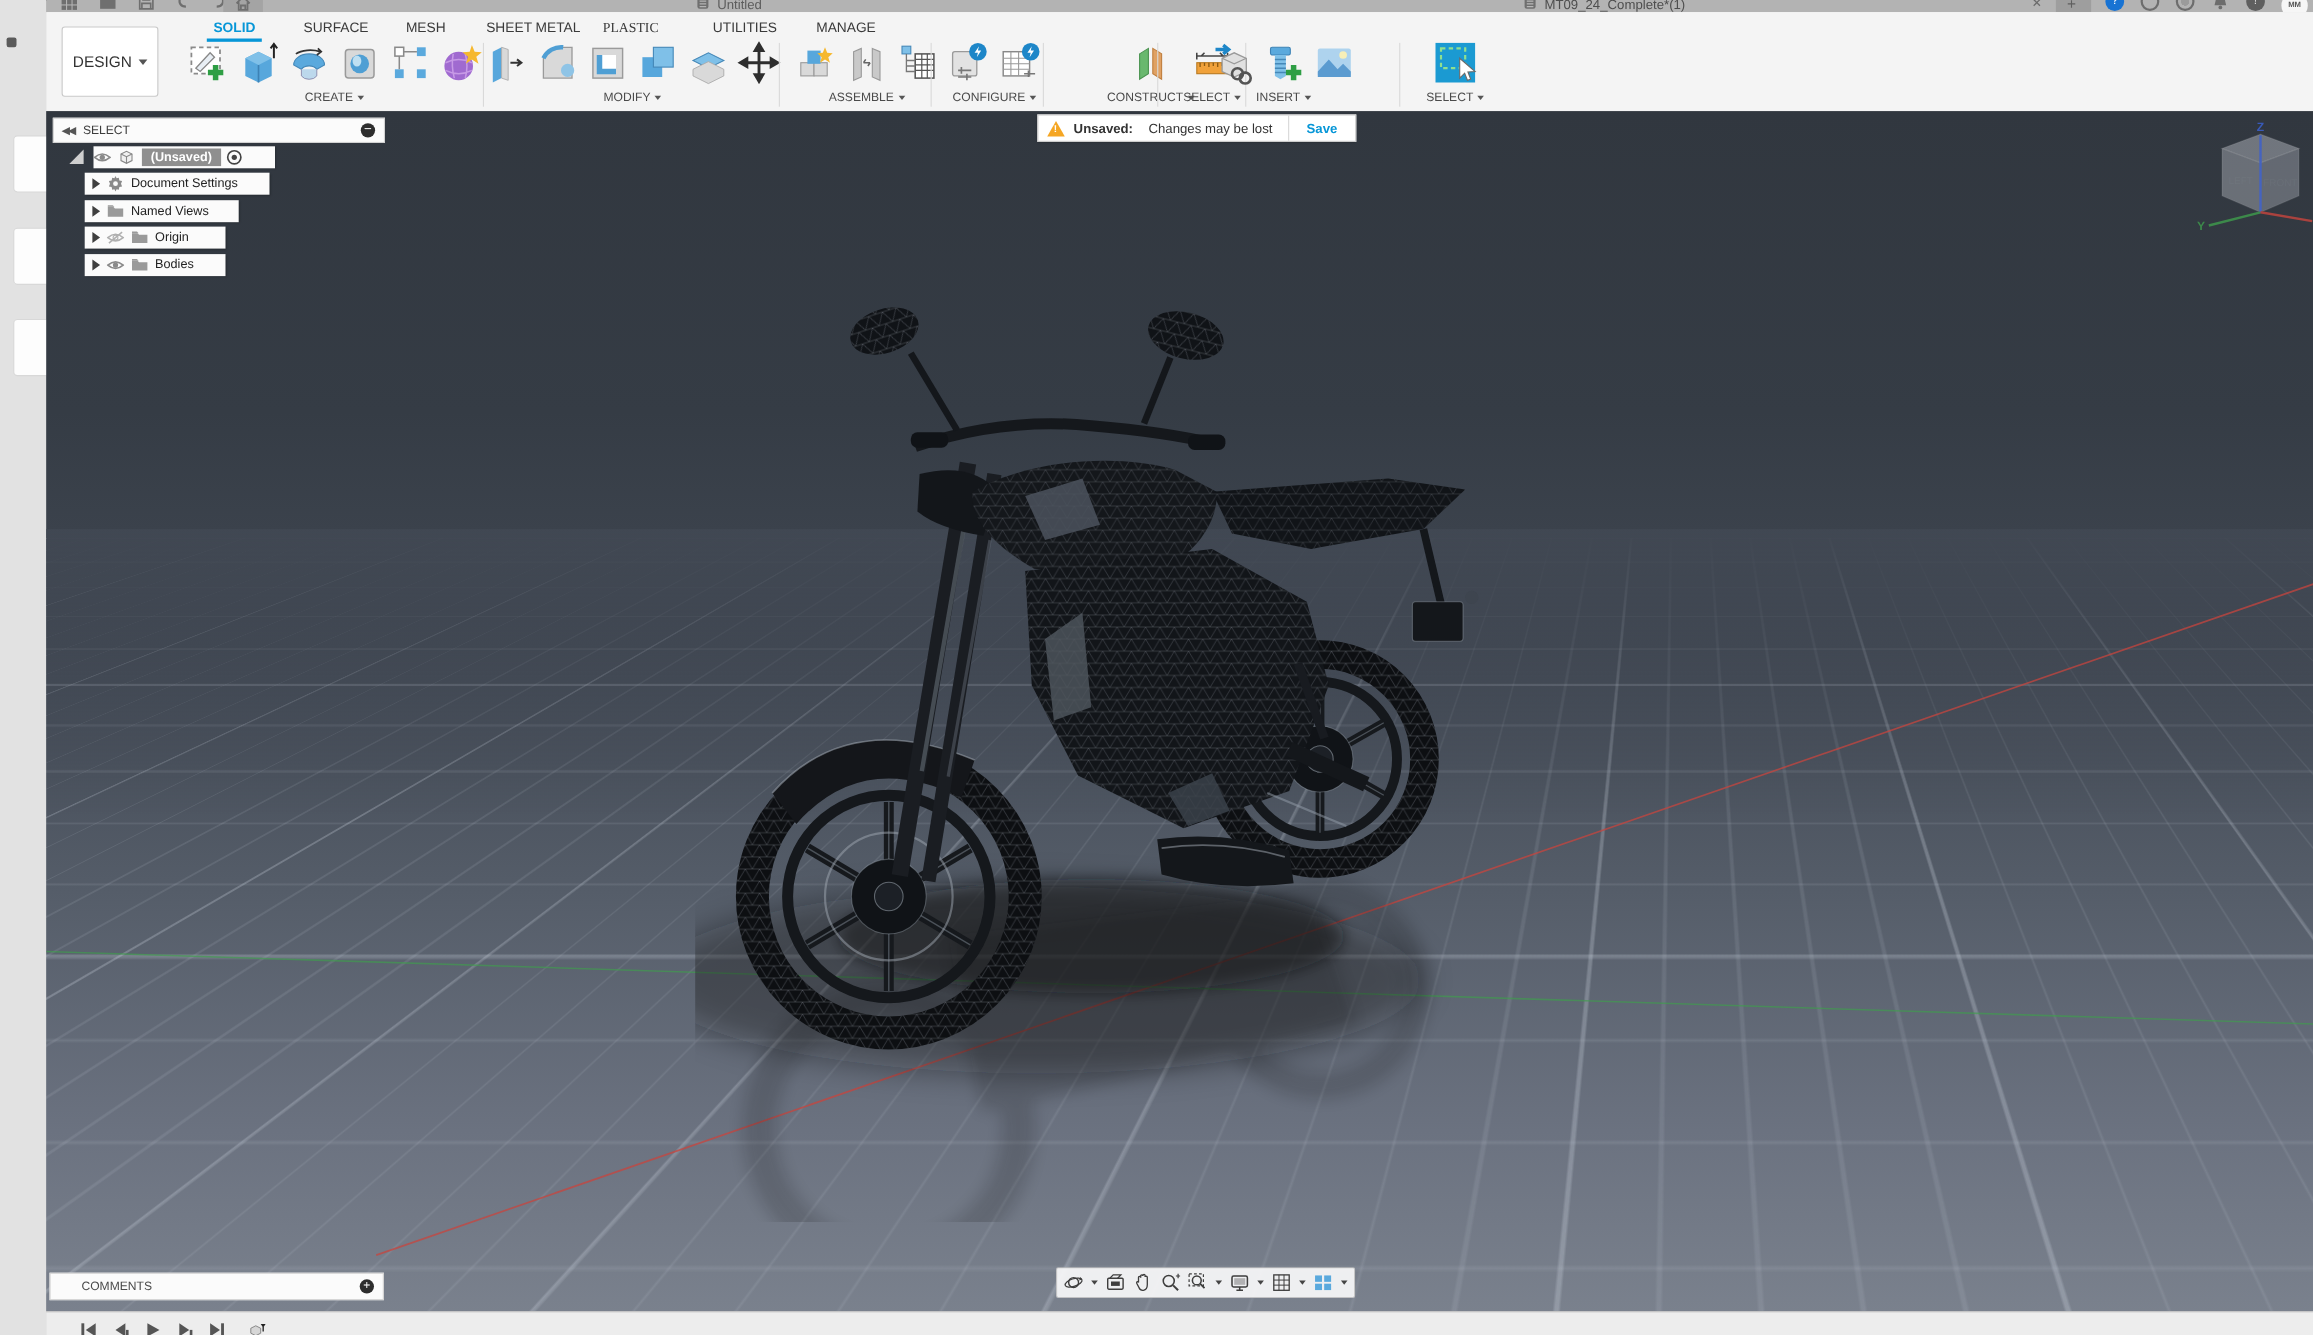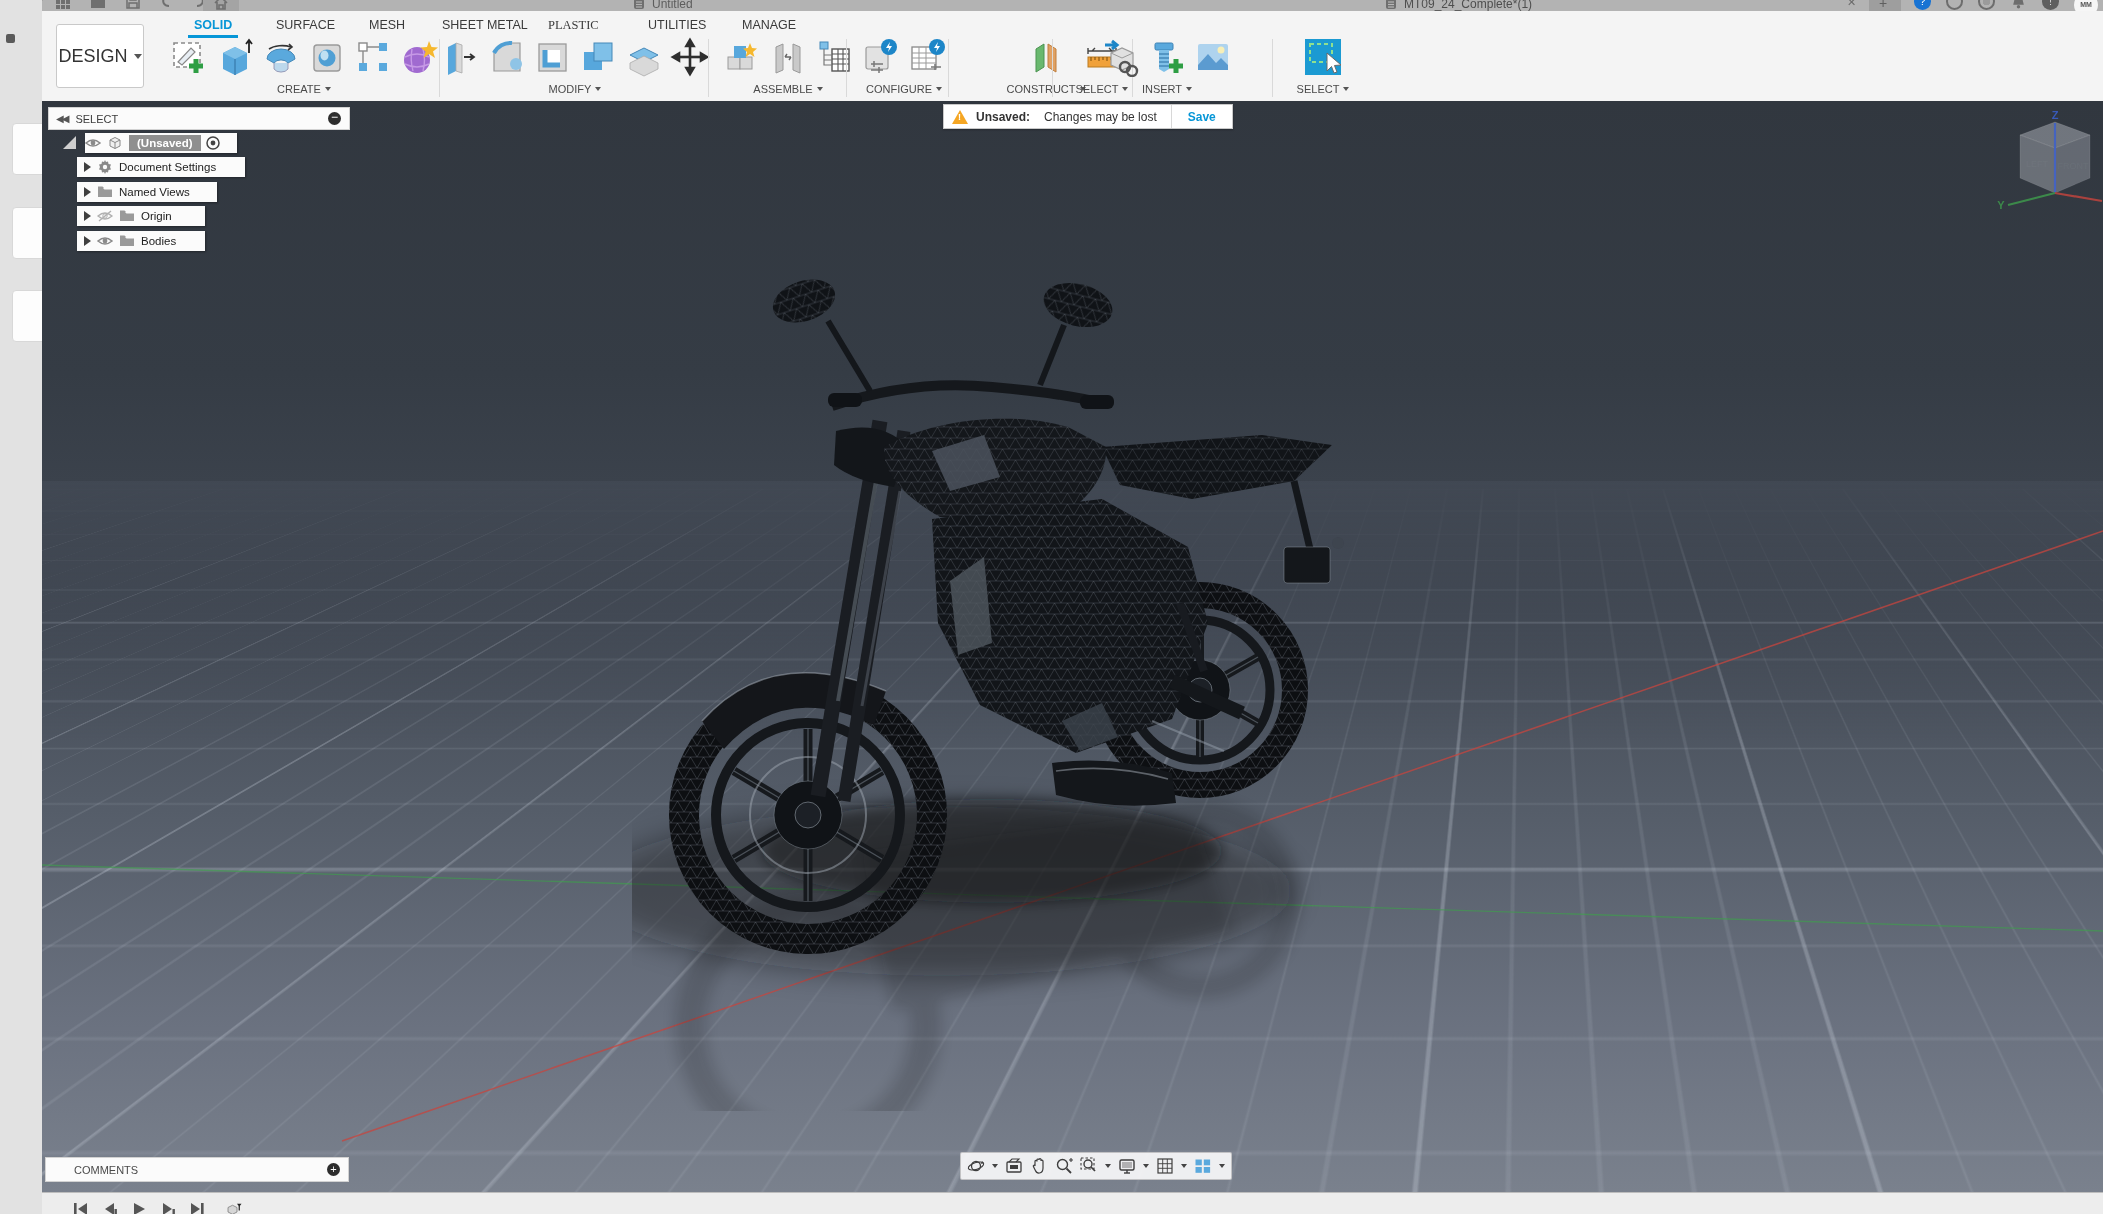--- a/index.html
+++ b/index.html
@@ -19,21 +19,21 @@
   .doc-tab-label{position:absolute;top:-3px;font-size:12px;color:#5d5d5d;white-space:nowrap;}
   .doc-icon{position:absolute;top:-4px;width:12px;height:12px;color:#6f6f6f;}
   .close-x{position:absolute;top:-4px;font-size:11px;color:#6a6a6a;}
   .right-ico{position:absolute;top:-7px;width:17px;height:17px;border-radius:50%;}
   .plus-box{position:absolute;left:1827px;top:0;width:32px;height:11px;background:#9e9e9e;}
   .plus-box:after{content:"+";position:absolute;left:10px;top:-5px;font-size:14px;color:#5f5f5f;}
   .avatar{background:#f6f6f6;color:#555;font-size:7px;font-weight:bold;text-align:center;line-height:24px;}
 
   
   #ribbon{left:42px;top:11px;width:2061px;height:90px;background:#f4f4f4;border-bottom:1px solid #cccccc;}
-  #design-btn{position:absolute;left:14px;top:13px;width:86px;height:62px;background:#fff;border:1px solid #c9c9c9;border-radius:3px;display:flex;align-items:center;justify-content:center;gap:6px;font-size:18px;color:#333;cursor:pointer;}
+  #design-btn{position:absolute;left:14px;top:13px;width:86px;height:62px;background:#fff;border:1px solid #c9c9c9;border-radius:3px;display:flex;align-items:center;justify-content:center;gap:6px;font-size:14px;color:#333;cursor:pointer;}
   .caret{width:0;height:0;border-left:4px solid transparent;border-right:4px solid transparent;border-top:5px solid #555;display:inline-block;}
   .rtab{position:absolute;top:7px;font-size:12.5px;color:#3a3a3a;white-space:nowrap;cursor:pointer;}
   .rtab.active{color:#0696d7;font-weight:bold;}
   #solid-underline{position:absolute;top:24px;height:3px;background:#0696d7;}
   .rgroup{position:absolute;top:26px;height:62px;}
   .rgroup .icons{display:flex;gap:6px;justify-content:center;align-items:flex-start;height:44px;}
   .rgroup .glabel{margin-top:2px;text-align:center;font-size:11px;color:#4a4a4a;white-space:nowrap;display:flex;align-items:center;justify-content:center;gap:4px;}
   .rgroup .glabel .caret{border-top-width:4px;border-left-width:3.5px;border-right-width:3.5px;}
   .gsep{position:absolute;top:28px;height:58px;width:1px;background:#d9d9d9;}
   .ricon{width:40px;height:40px;cursor:pointer;}
@@ -61,21 +61,21 @@
   #warnbar .wsave{color:#0696d7;font-weight:bold;padding:0 16px;cursor:pointer;}
 
   #browser-header{position:absolute;left:6px;top:6px;width:300px;height:21px;background:#fbfbfb;border:1px solid #d2d2d2;display:flex;align-items:center;font-size:11px;color:#3c3c3c;}
   #browser-header .collapse{margin:0 8px 0 7px;color:#555;font-size:10px;letter-spacing:-2px;cursor:pointer;}
   #browser-header .minus{margin-left:auto;margin-right:8px;width:13px;height:13px;border-radius:50%;background:#2d2d2d;color:#fff;text-align:center;line-height:11px;font-size:12px;cursor:pointer;}
   .btree-row{position:absolute;height:20px;background:#fbfbfb;box-shadow:1px 1px 2px rgba(0,0,0,0.35);display:flex;align-items:center;font-size:11.5px;color:#222;}
   .tri-exp{width:0;height:0;border-top:5px solid transparent;border-bottom:5px solid transparent;border-left:7px solid #3f3f3f;margin:0 6px 0 7px;cursor:pointer;}
   .tri-root{position:absolute;left:21px;top:35px;width:0;height:0;border-left:13px solid transparent;border-bottom:13px solid #cfcfcf;cursor:pointer;}
   .row-ico{width:16px;height:16px;margin-right:6px;flex:none;}
   .row-ico svg{width:16px;height:16px;display:block;}
-  #root-row{left:43px;top:32px;width:152px;padding-right:0;}
+  #root-row{left:43px;top:32px;width:152px;padding-right:13px;}
   #root-highlight{background:#8f8f8f;color:#fff;font-weight:bold;padding:2px 8px;margin-right:4px;}
 
   #viewcube{position:absolute;left:1952px;top:8px;width:118px;height:112px;opacity:0.8;}
 
   #navbar{position:absolute;left:918px;top:1051px;height:26px;background:rgba(248,249,250,0.92);border:1px solid rgba(150,150,150,0.5);border-radius:2px;display:flex;align-items:center;padding:0 6px;gap:7px;}
   .nv{width:18px;height:18px;cursor:pointer;color:#3e3e3e;}
   .nv svg{width:18px;height:18px;display:block;}
   .nv-caret{width:0;height:0;border-left:3.5px solid transparent;border-right:3.5px solid transparent;border-top:4px solid #444;cursor:pointer;}
 
   #comments-bar{position:absolute;left:3px;top:1056px;width:302px;height:23px;background:#fbfbfb;border:1px solid #d2d2d2;display:flex;align-items:center;font-size:11px;color:#4a4a4a;}

